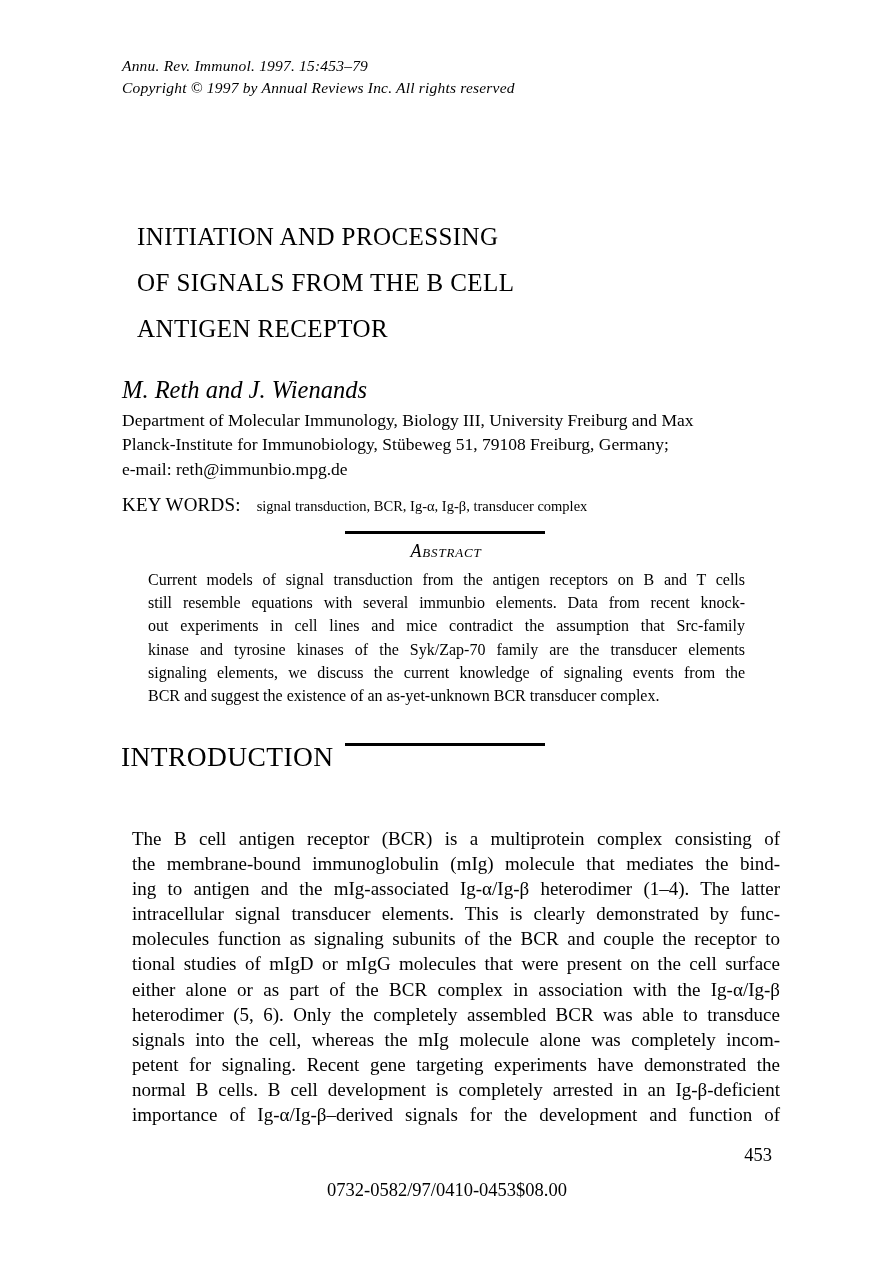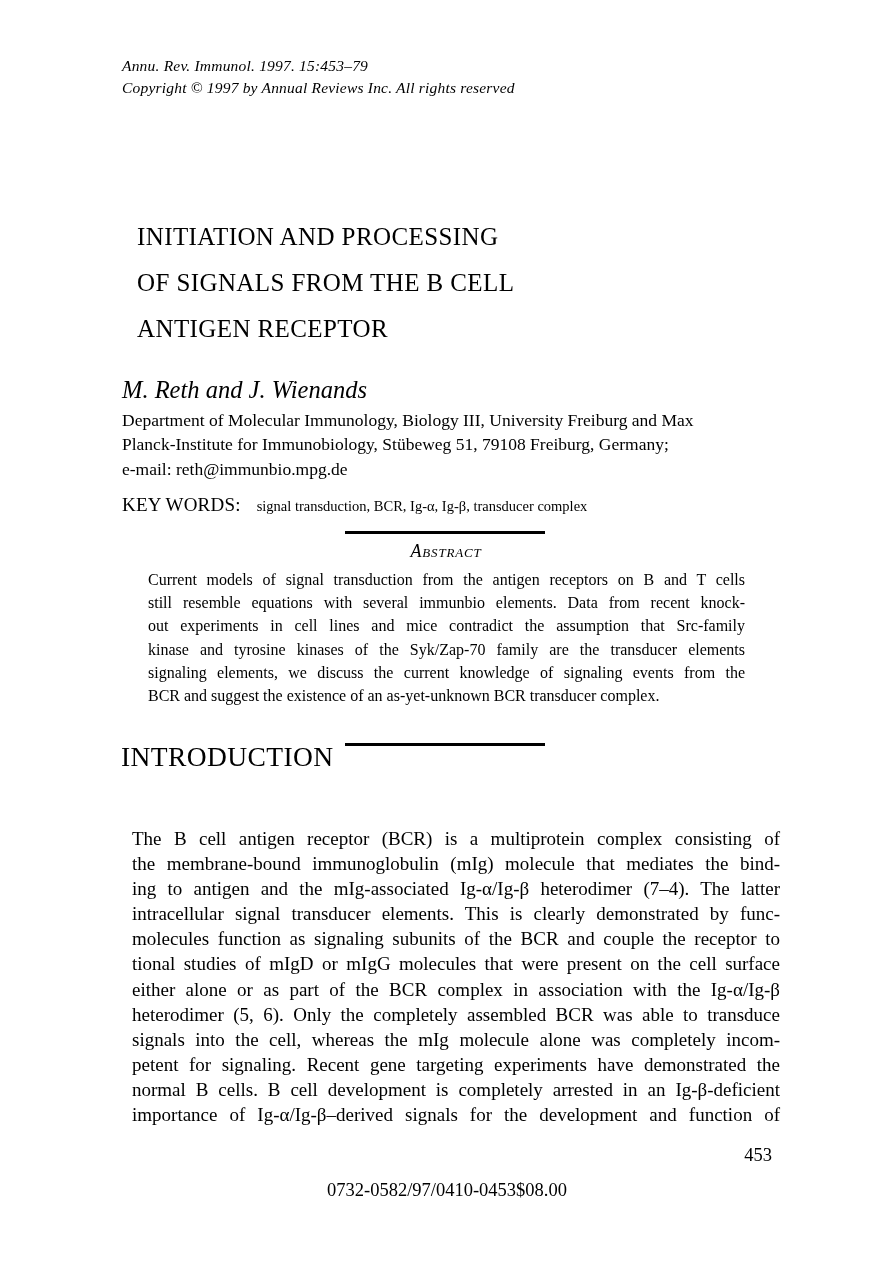--- a/index.html
+++ b/index.html
@@ -115,21 +115,21 @@
     <div class="jline last">BCR and suggest the existence of an as-yet-unknown BCR transducer complex.</div>
   </div>
 
   <div class="rule rule-bottom"></div>
 
   <h2 class="sec-head">INTRODUCTION</h2>
 
   <div class="body-par">
     <div class="jline">The B cell antigen receptor (BCR) is a multiprotein complex consisting of</div>
     <div class="jline">the membrane-bound immunoglobulin (mIg) molecule that mediates the bind-</div>
-    <div class="jline">ing to antigen and the mIg-associated Ig-α/Ig-β heterodimer (7–4). The latter</div>
+    <div class="jline">ing to antigen and the mIg-associated Ig-α/Ig-β heterodimer (1–4). The latter</div>
     <div class="jline">intracellular signal transducer elements. This is clearly demonstrated by func-</div>
     <div class="jline">molecules function as signaling subunits of the BCR and couple the receptor to</div>
     <div class="jline">tional studies of mIgD or mIgG molecules that were present on the cell surface</div>
     <div class="jline">either alone or as part of the BCR complex in association with the Ig-α/Ig-β</div>
     <div class="jline">heterodimer (5, 6). Only the completely assembled BCR was able to transduce</div>
     <div class="jline">signals into the cell, whereas the mIg molecule alone was completely incom-</div>
     <div class="jline">petent for signaling. Recent gene targeting experiments have demonstrated the</div>
     <div class="jline">normal B cells. B cell development is completely arrested in an Ig-β-deficient</div>
     <div class="jline">importance of Ig-α/Ig-β–derived signals for the development and function of</div>
   </div>

